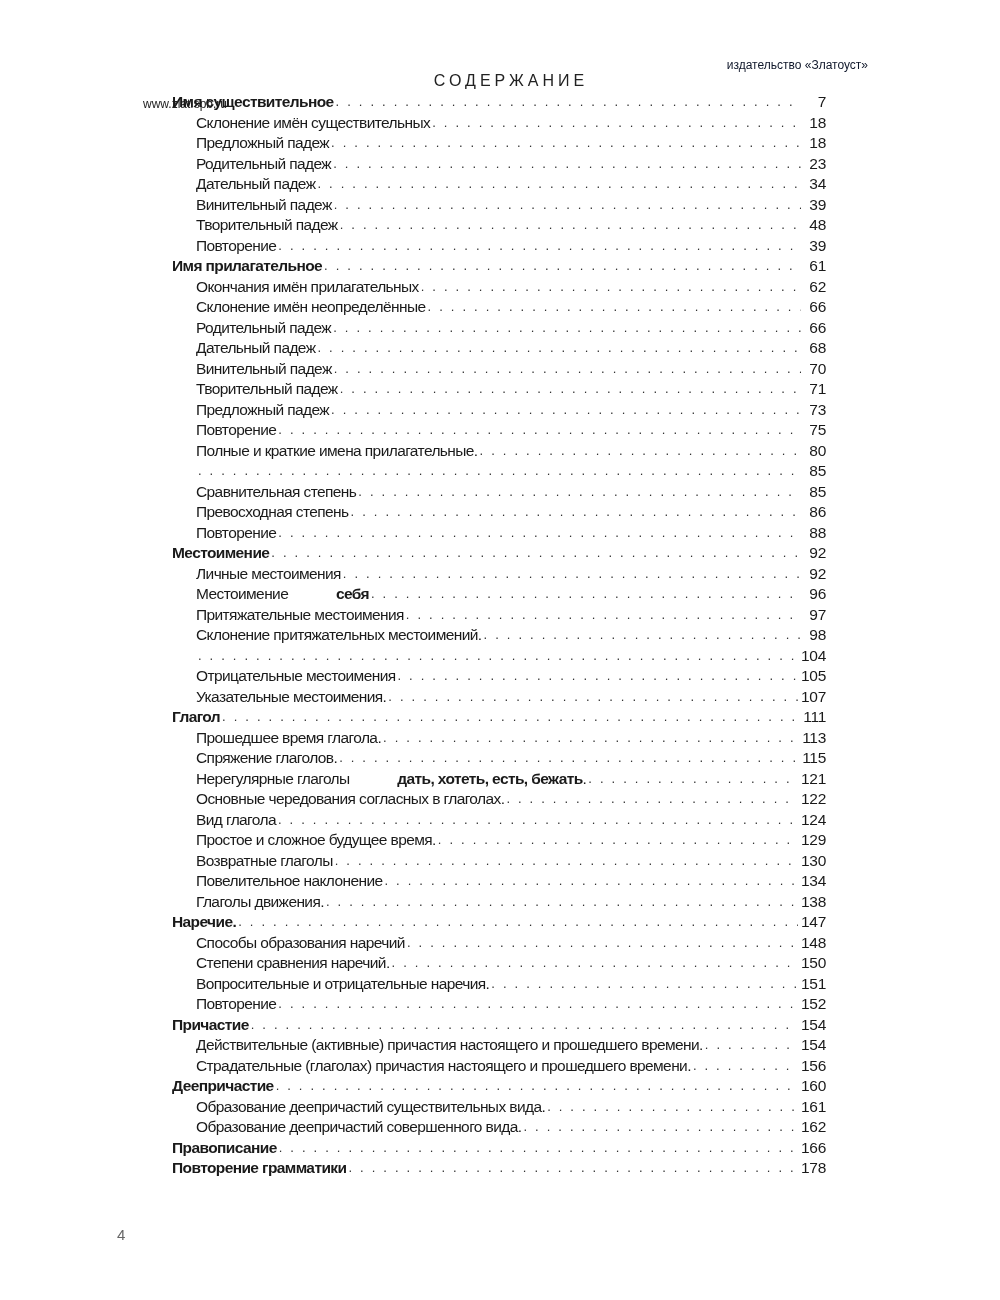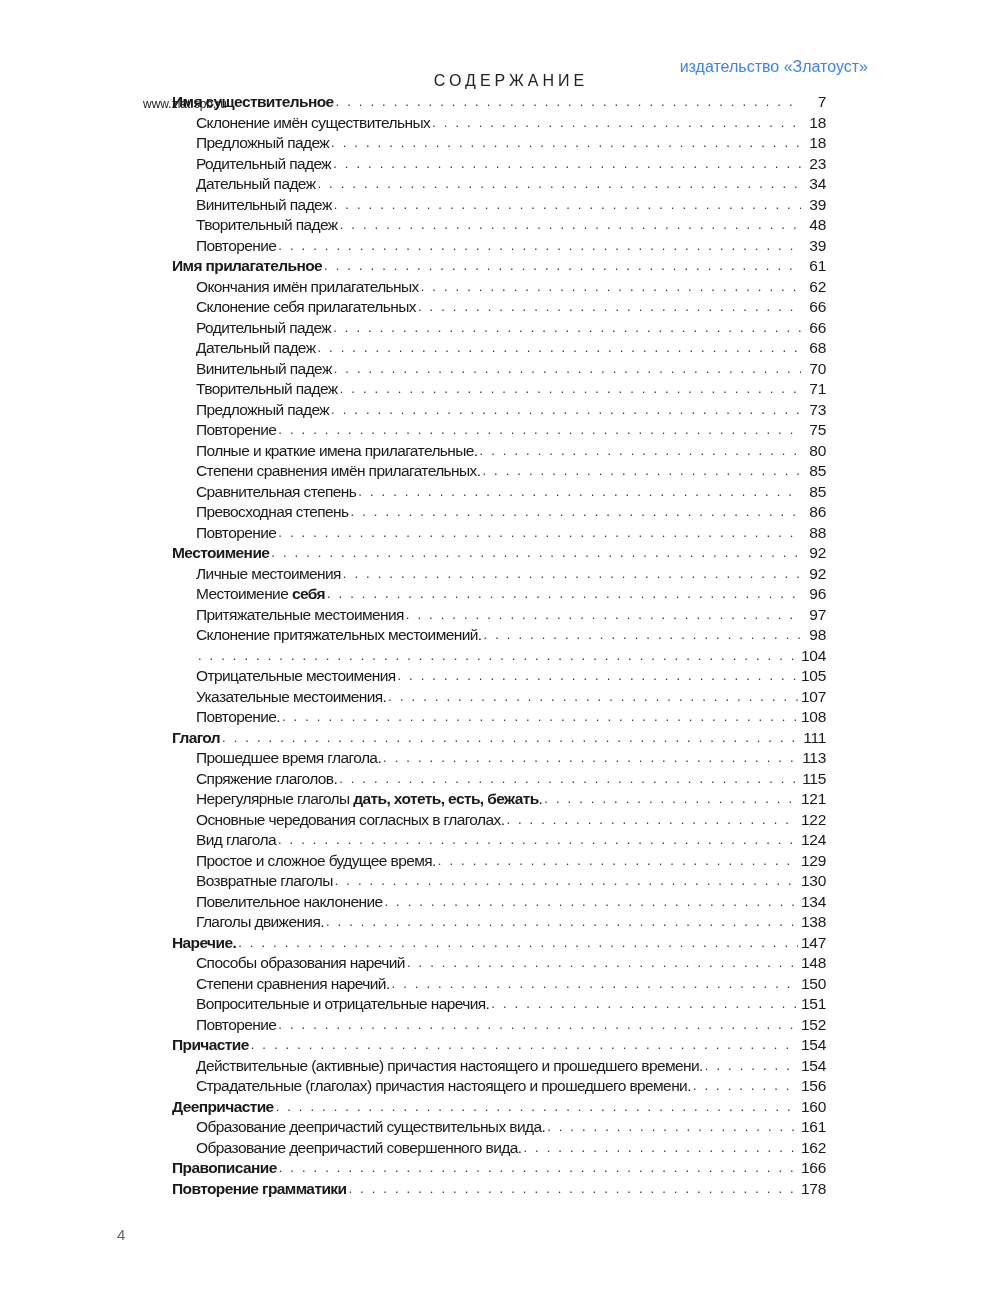--- a/index.html
+++ b/index.html
@@ -1,32 +1,32 @@
 <!DOCTYPE html>
 <html><head>
   <meta charset="utf-8">
   <style>
     html, body { margin: 0; padding: 0; background: #ffffff; }
     body {
       width: 1000px; height: 1300px; position: relative; overflow: hidden;
       font-family: "Liberation Sans", sans-serif; color: #1a1a1a;
     }
     .hdr-left { position: absolute; left: 143px; top: 58px; font-size: 12px; color: #222; margin-top: 39px; }
-    .hdr-right { position: absolute; right: 132px; top: 58px; font-size: 16px; color: #3b82f6; text-align: right; }
+    .hdr-right { position: absolute; right: 132px; top: 58px; font-size: 12px; color: #0f172a; text-align: right; }
     .title {
       position: absolute; left: 0; right: 0; top: 72px; text-align: center;
       font-size: 16px; letter-spacing: 4px; color: #222; padding-left: 22px;
     }
     .toc { position: absolute; left: 172px; top: 92px; width: 654px; }
     .row {
       display: flex; align-items: center; height: 20.5px; line-height: 20.5px;
       font-size: 15.5px; white-space: nowrap; transform-origin: left; 
     }
     .row .lbl { flex: 0 0 auto; letter-spacing: -0.6px; }
-    .row .lbl b { font-weight: bold; }
+    .row .lbl b { font-weight: bold; margin-left: 44px; }
     .row.l1 .lbl { font-weight: bold; }
     .row.l2 { padding-left: 24px; }
     .row .dots {
       flex: 1 1 auto; overflow: hidden; margin: 0 3px 0 2px;
       color: #333; letter-spacing: 2.2px; font-size: 13px;
     }
     .row .dots::before {
       content: ". . . . . . . . . . . . . . . . . . . . . . . . . . . . . . . . . . . . . . . . . . . . . . . . . . . . . . . . . . . . . . . . . . . . . . . . . . . . . . . . . . . . . . . . . . . . . . . . . . . . . . . . . . . . . . . . . . . . . . . . . . . . . . . . . . . . . . . . . . . . . . .";
     }
     .row .pg { flex: 0 0 auto; min-width: 22px; text-align: right; letter-spacing: -0.3px; }
@@ -85,21 +85,21 @@
         <span class="lbl"><span>Имя прилагательное</span></span>
         <span class="dots"></span>
         <span class="pg">61</span>
       </div>
       <div class="row l2">
         <span class="lbl"><span>Окончания имён прилагательных</span></span>
         <span class="dots"></span>
         <span class="pg">62</span>
       </div>
       <div class="row l2">
-        <span class="lbl"><span>Склонение себя прилагательных</span></span>
+        <span class="lbl"><span>Склонение имён неопределённые</span></span>
         <span class="dots"></span>
         <span class="pg">66</span>
       </div>
       <div class="row l2">
         <span class="lbl"><span>Родительный падеж</span></span>
         <span class="dots"></span>
         <span class="pg">66</span>
       </div>
       <div class="row l2">
         <span class="lbl"><span>Дательный падеж</span></span>
@@ -125,21 +125,20 @@
         <span class="lbl"><span>Повторение</span></span>
         <span class="dots"></span>
         <span class="pg">75</span>
       </div>
       <div class="row l2">
         <span class="lbl"><span>Полные и краткие имена прилагательные.</span></span>
         <span class="dots"></span>
         <span class="pg">80</span>
       </div>
       <div class="row l2">
-        <span class="lbl"><span>Степени сравнения имён прилагательных.</span></span>
         <span class="dots"></span>
         <span class="pg">85</span>
       </div>
       <div class="row l2">
         <span class="lbl"><span>Сравнительная степень</span></span>
         <span class="dots"></span>
         <span class="pg">85</span>
       </div>
       <div class="row l2">
         <span class="lbl"><span>Превосходная степень</span></span>
@@ -182,25 +181,20 @@
       </div>
       <div class="row l2">
         <span class="lbl"><span>Отрицательные местоимения</span></span>
         <span class="dots"></span>
         <span class="pg">105</span>
       </div>
       <div class="row l2">
         <span class="lbl"><span>Указательные местоимения.</span></span>
         <span class="dots"></span>
         <span class="pg">107</span>
-      </div>
-      <div class="row l2">
-        <span class="lbl"><span>Повторение.</span></span>
-        <span class="dots"></span>
-        <span class="pg">108</span>
       </div>
       <div class="row l1">
         <span class="lbl"><span>Глагол</span></span>
         <span class="dots"></span>
         <span class="pg">111</span>
       </div>
       <div class="row l2">
         <span class="lbl"><span>Прошедшее время глагола.</span></span>
         <span class="dots"></span>
         <span class="pg">113</span>

